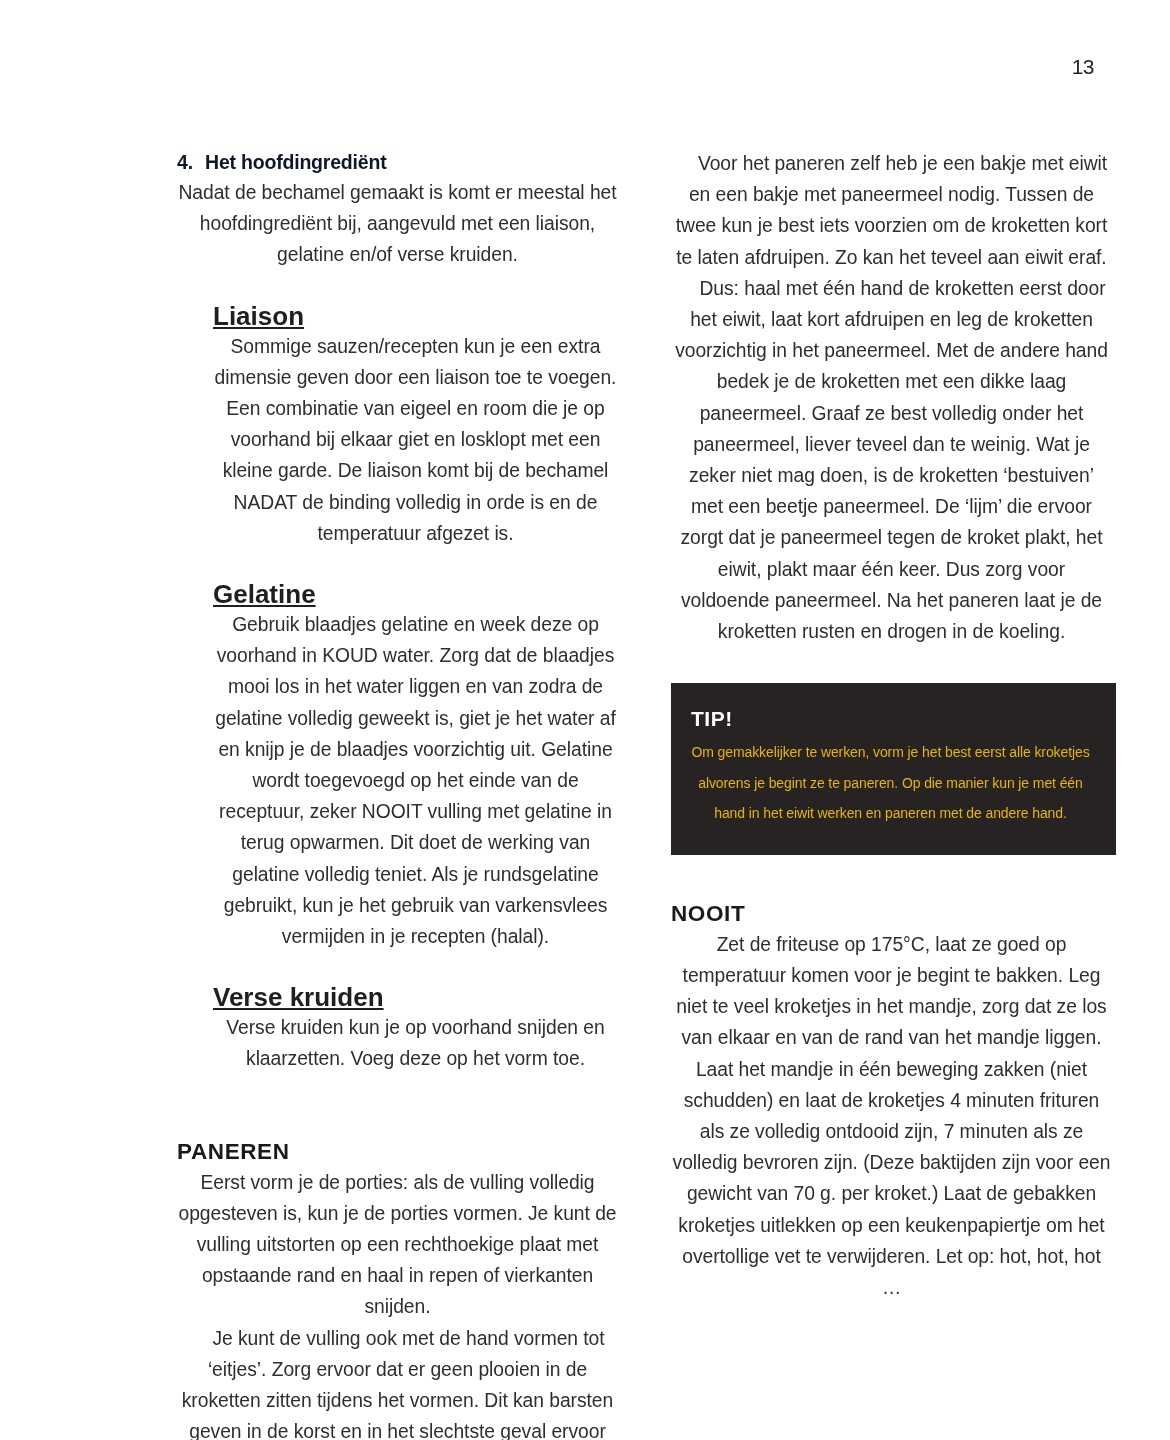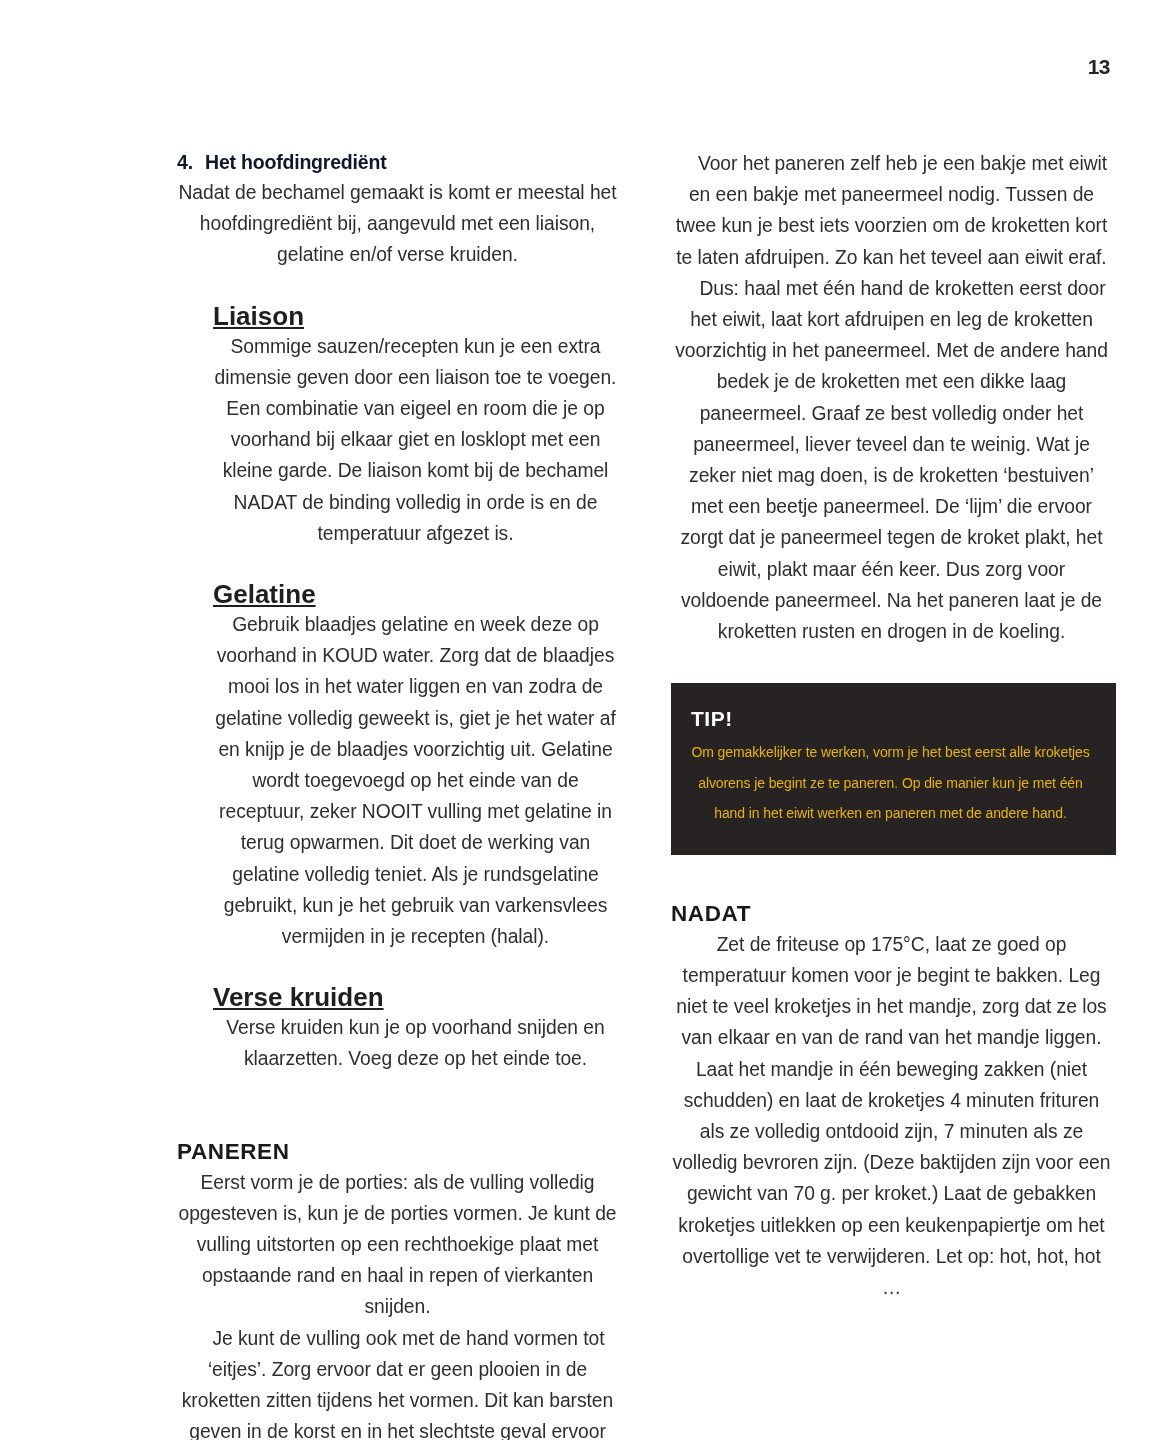--- a/index.html
+++ b/index.html
@@ -20,23 +20,23 @@
     position: relative;
     width: 1170px;
     height: 1440px;
     box-sizing: border-box;
   }
 
   
   .folio {
     position: absolute;
     top: 56px;
-    right: 60px;
+    right: 76px;
     font-size: 21px;
-    font-weight: bold;
+    font-weight: normal;
     letter-spacing: -0.5px;
     color: #262626;
     line-height: 1;
   }
 
   
   .columns {
     position: absolute;
     top: 148px;
     left: 177px;
@@ -154,21 +154,21 @@
 
       <div class="sub-block">
         <h4 class="sub-head">Gelatine</h4>
         <p>Gebruik blaadjes gelatine en week deze op voorhand in KOUD water. Zorg dat de blaadjes mooi los in het water liggen en van zodra de gelatine volledig geweekt is, giet je het water af en knijp je de blaadjes voorzichtig uit. Gelatine wordt toegevoegd op het einde van de receptuur, zeker NOOIT vulling met gelatine in terug opwarmen. Dit doet de werking van gelatine volledig teniet. Als je rundsgelatine gebruikt, kun je het gebruik van varkensvlees vermijden in je recepten (halal).</p>
       </div>
 
       <div class="gap-md"></div>
 
       <div class="sub-block">
         <h4 class="sub-head">Verse kruiden</h4>
-        <p>Verse kruiden kun je op voorhand snijden en klaarzetten. Voeg deze op het einde toe.</p>
+        <p>Verse kruiden kun je op voorhand snijden en klaarzetten. Voeg deze op het vorm toe.</p>
       </div>
 
       <div class="gap-lg"></div>
 
       <h2 class="section-head">PANEREN</h2>
       <p>Eerst vorm je de porties: als de vulling volledig opgesteven is, kun je de porties vormen. Je kunt de vulling uitstorten op een rechthoekige plaat met opstaande rand en haal in repen of vierkanten snijden.</p>
       <p class="indent">Je kunt de vulling ook met de hand vormen tot ‘eitjes’. Zorg ervoor dat er geen plooien in de kroketten zitten tijdens het vormen. Dit kan barsten geven in de korst en in het slechtste geval ervoor zorgen dat de kroketten niet mooi bakken.</p>
 
     </div>
 
@@ -177,19 +177,19 @@
       <p class="indent">Voor het paneren zelf heb je een bakje met eiwit en een bakje met paneermeel nodig. Tussen de twee kun je best iets voorzien om de kroketten kort te laten afdruipen. Zo kan het teveel aan eiwit eraf.</p>
       <p class="indent">Dus: haal met één hand de kroketten eerst door het eiwit, laat kort afdruipen en leg de kroketten voorzichtig in het paneermeel. Met de andere hand bedek je de kroketten met een dikke laag paneermeel. Graaf ze best volledig onder het paneermeel, liever teveel dan te weinig. Wat je zeker niet mag doen, is de kroketten ‘bestuiven’ met een beetje paneermeel. De ‘lijm’ die ervoor zorgt dat je paneermeel tegen de kroket plakt, het eiwit, plakt maar één keer. Dus zorg voor voldoende paneermeel. Na het paneren laat je de kroketten rusten en drogen in de koeling.</p>
 
       <div class="tip-box">
         <div class="tip-title">TIP!</div>
         <p class="tip-body">Om gemakkelijker te werken, vorm je het best eerst alle kroketjes alvorens je begint ze te paneren. Op die manier kun je met één hand in het eiwit werken en paneren met de andere hand.</p>
       </div>
 
       <div class="gap-xl"></div>
 
-      <h2 class="section-head">NADAT</h2>
+      <h2 class="section-head">NOOIT</h2>
       <p>Zet de friteuse op 175°C, laat ze goed op temperatuur komen voor je begint te bakken. Leg niet te veel kroketjes in het mandje, zorg dat ze los van elkaar en van de rand van het mandje liggen. Laat het mandje in één beweging zakken (niet schudden) en laat de kroketjes 4 minuten frituren als ze volledig ontdooid zijn, 7 minuten als ze volledig bevroren zijn. (Deze baktijden zijn voor een gewicht van 70 g. per kroket.) Laat de gebakken kroketjes uitlekken op een keukenpapiertje om het overtollige vet te verwijderen. Let op: hot, hot, hot …</p>
 
     </div>
 
   </div>
 </div>
 
 </body></html>

